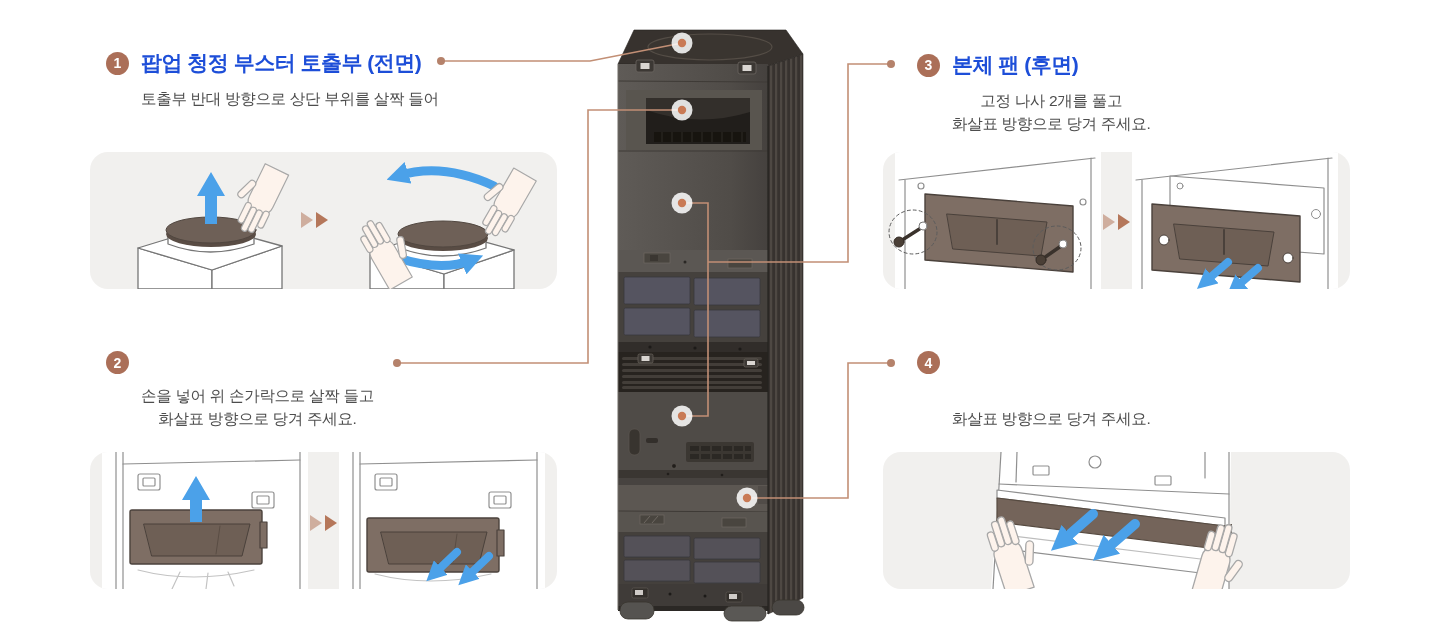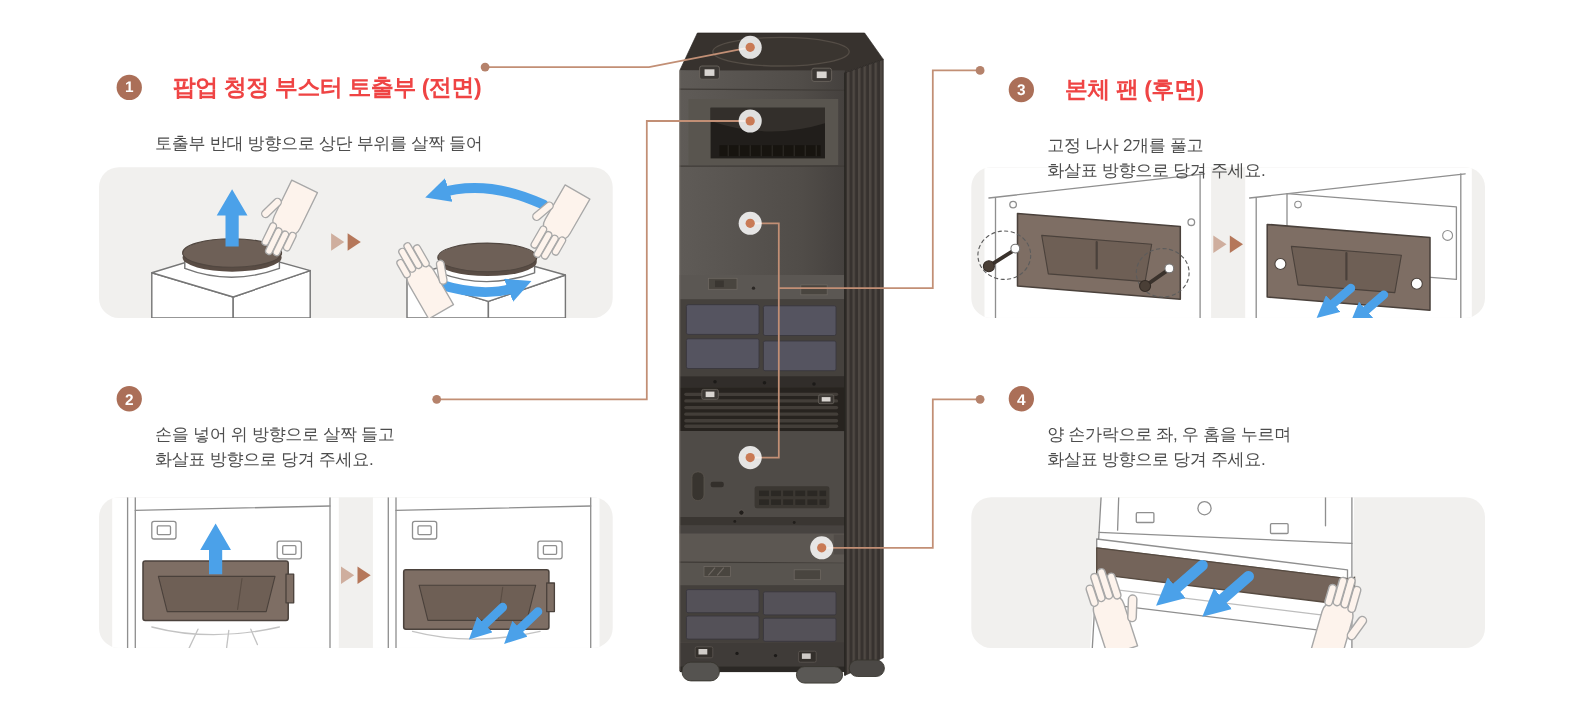--- a/index.html
+++ b/index.html
@@ -2,22 +2,22 @@
 <html><head>
 <meta charset="utf-8">
 <style>
   html,body{margin:0;padding:0;background:#fff;}
   .stage{position:relative;width:1440px;height:640px;background:#ffffff;overflow:hidden;
          font-family:"Liberation Sans","DejaVu Sans",sans-serif;}
   .callout{position:absolute;z-index:4;}
   .callout .head{display:flex;align-items:center;gap:12px;}
   .badge{width:23px;height:23px;border-radius:50%;background:#ab6f58;color:#fff;
          font-size:14px;font-weight:700;display:flex;align-items:center;justify-content:center;flex:0 0 auto;}
-  .title{margin:16px;font-size:21px;font-weight:700;color:#ef4444;letter-spacing:-0.5px;}
-  .desc{margin:10px 0 0 35px;font-size:15.5px;line-height:23px;color:#4d4d4d;letter-spacing:-0.3px;}
+  .title{margin:0;font-size:21px;font-weight:700;color:#1d4ed8;letter-spacing:-0.5px;}
+  .desc{margin:10px 0 0 35px;font-size:15.5px;line-height:23px;color:#4d4d4d;letter-spacing:-0.3px;text-align:center;}
   .illus{position:absolute;background:#f1f0ee;border-radius:18px;width:467px;height:137px;overflow:hidden;z-index:2;}
   .illus svg{position:absolute;left:0;top:0;}
   .chev{position:absolute;display:flex;align-items:center;gap:3px;z-index:3;}
   .chev i{width:0;height:0;border-style:solid;border-width:8px 0 8px 12px;
           border-color:transparent transparent transparent #cfae9e;}
   .chev i + i{border-left-color:#b5775a;}
   .device-svg{position:absolute;left:610px;top:14px;z-index:1;}
   .leader-svg{position:absolute;left:0;top:0;z-index:5;pointer-events:none;}
   .art{stroke-linejoin:round;stroke-linecap:round;}
 </style>
@@ -59,42 +59,42 @@
     <p class="desc">
       <span>토출부 반대 방향으로 상단 부위를 살짝 들어</span><br>
     </p>
   </section>
 
   <section class="callout" style="left:106px;top:351px;">
     <div class="head">
       <span class="badge">2</span>
     </div>
     <p class="desc">
-      <span>손을 넣어 위 방향으로 살짝 들고</span><br>
+      <span>손을 넣어 위 손가락으로 살짝 들고</span><br>
       <span>화살표 방향으로 당겨 주세요.</span>
     </p>
   </section>
 
   <section class="callout" style="left:917px;top:51px;">
     <div class="head">
       <span class="badge">3</span>
       <h2 class="title">본체 팬 (후면)</h2>
     </div>
     <p class="desc">
       <span>고정 나사 2개를 풀고</span><br>
       <span>화살표 방향으로 당겨 주세요.</span>
     </p>
   </section>
 
   <section class="callout" style="left:917px;top:351px;">
     <div class="head">
       <span class="badge">4</span>
     </div>
     <p class="desc">
-      <span>양 손가락으로 좌, 우 홈을 누르며</span><br>
+      <br>
       <span>화살표 방향으로 당겨 주세요.</span>
     </p>
   </section>
 
   <div class="illus" style="left:90px;top:152px;">
     <svg width="467" height="137" viewBox="0 0 467 137" class="art">
 
       <g stroke="#767676" stroke-width="1.3">
         <polygon points="48,96 48,137 122,137 122,118" fill="#fff"></polygon>
         <polygon points="122,118 192,94 192,137 122,137" fill="#fff"></polygon>

